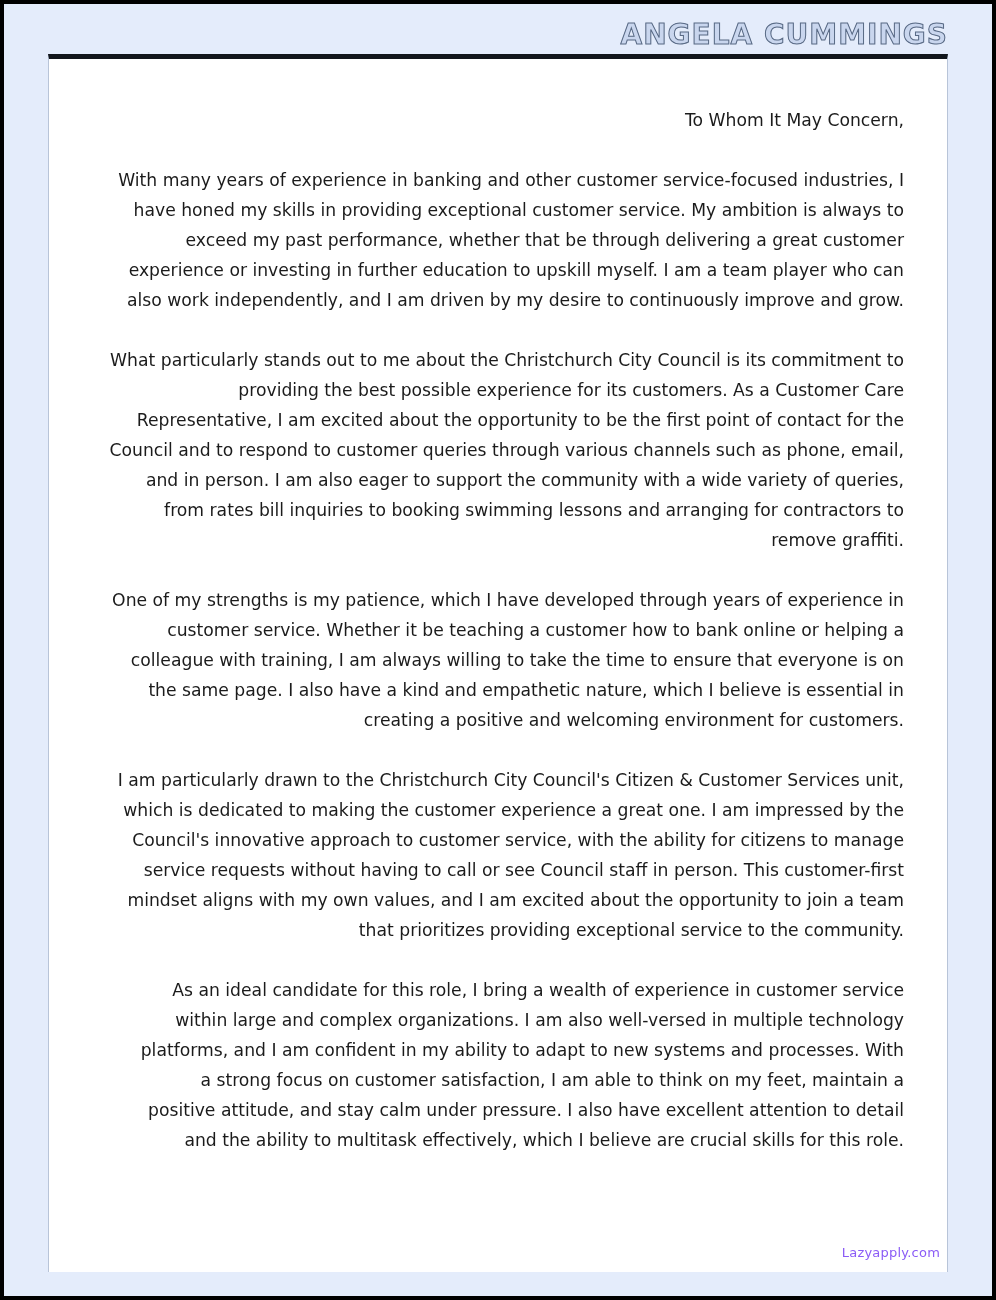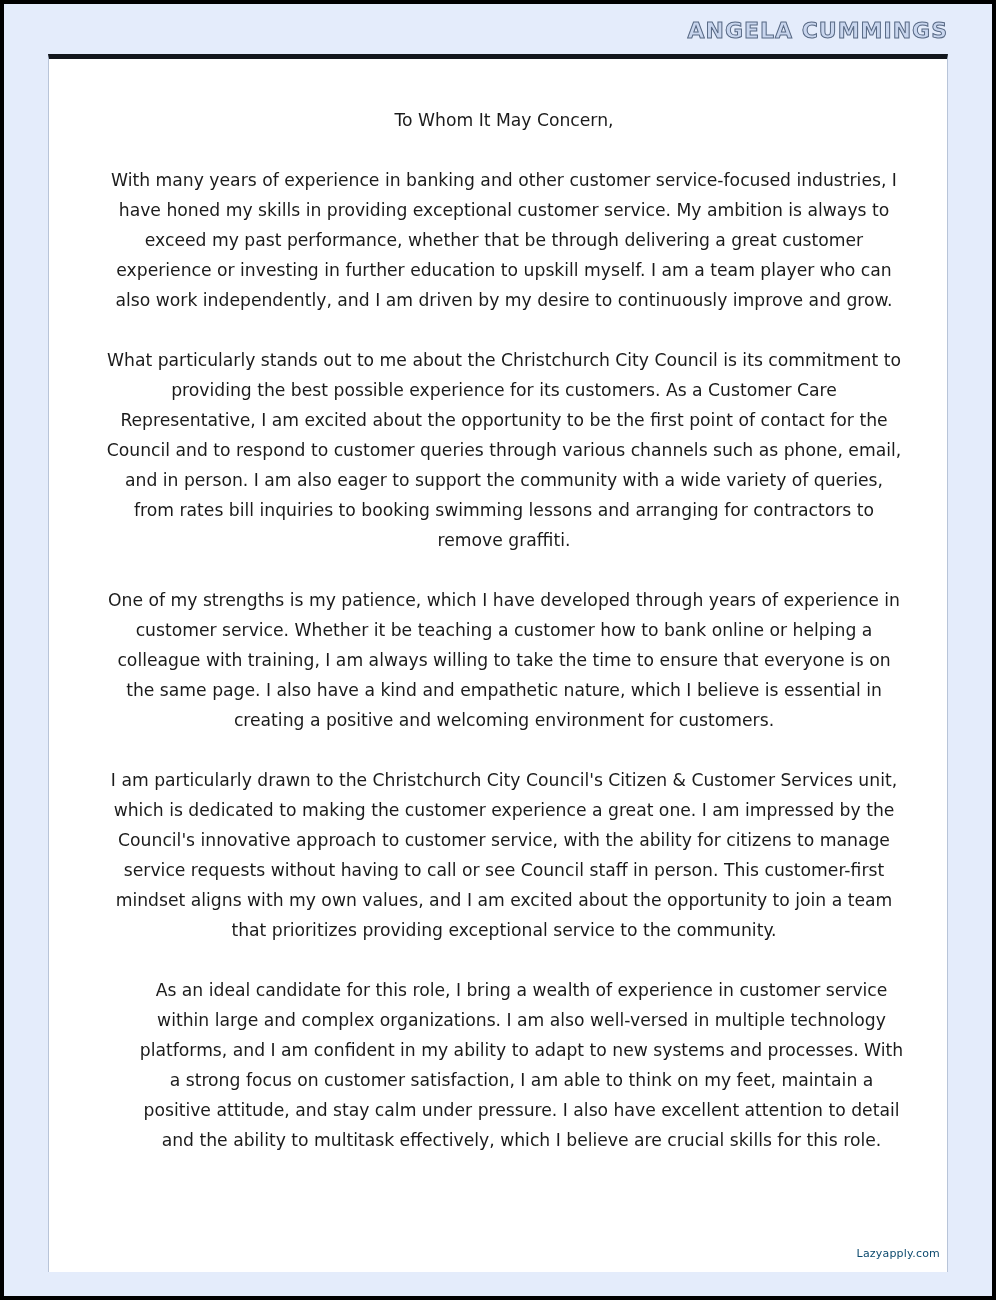--- a/index.html
+++ b/index.html
@@ -28,21 +28,21 @@
     left: 0;
     top: 0;
     width: 988px;
     height: 48px;
   }
   .header-name {
     position: absolute;
     right: 44px;
     top: 14px;
     font-family: "DejaVu Sans", sans-serif;
-    font-size: 22px;
+    font-size: 28px;
     font-weight: bold;
     letter-spacing: 1px;
     color: #c9d6ee;
     -webkit-text-stroke: 1px #5a6b86;
     text-shadow: 0 0 0 #5a6b86;
     white-space: nowrap;
   }
   .doc-sheet {
     position: absolute;
     left: 44px;
@@ -61,33 +61,33 @@
     left: 55px;
     top: 46px;
     width: 800px;
   }
   .para {
     font-family: "DejaVu Sans", sans-serif;
     font-size: 17.2px;
     line-height: 30px;
     color: #1b1b1b;
     margin: 0 0 30px 0;
-    text-align: center;
+    text-align: right;
   }
   .para:last-child {
     margin-bottom: 0;
     margin-left: 35px;
   }
   .watermark {
     position: absolute;
     right: 52px;
     bottom: 36px;
     font-family: "DejaVu Sans", sans-serif;
-    font-size: 11px;
-    color: #0c4a6e;
+    font-size: 13px;
+    color: #8b5cf6;
     letter-spacing: 0.2px;
   }
 </style>
 </head>
 <body>
 
 <div class="page">
 
   <div class="header">
     <div class="header-name">ANGELA CUMMINGS</div>

